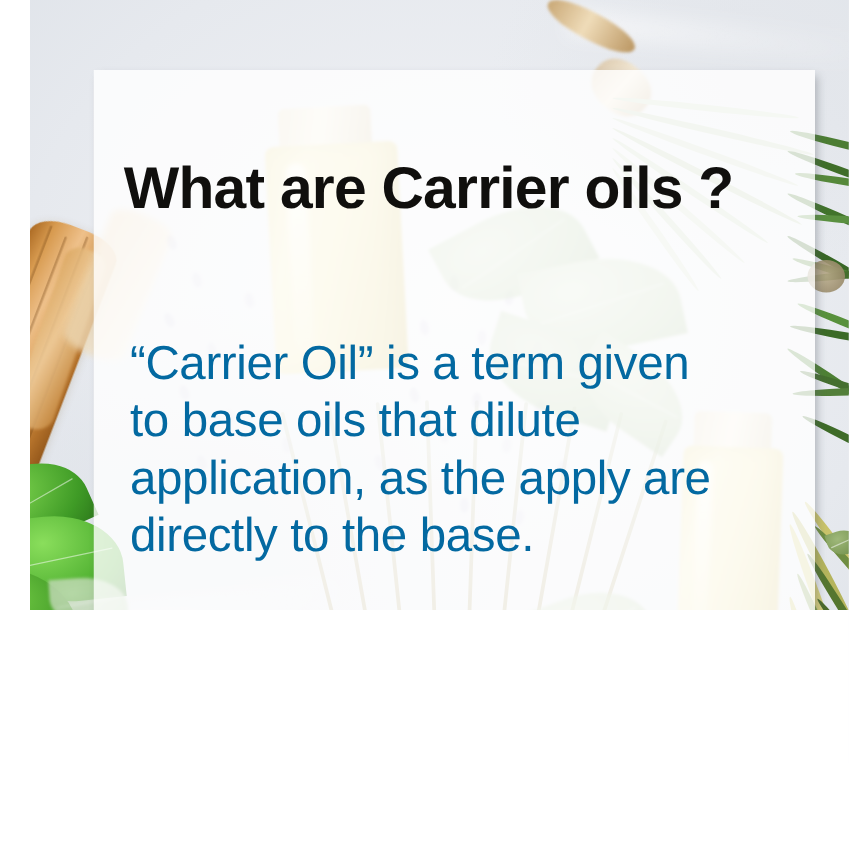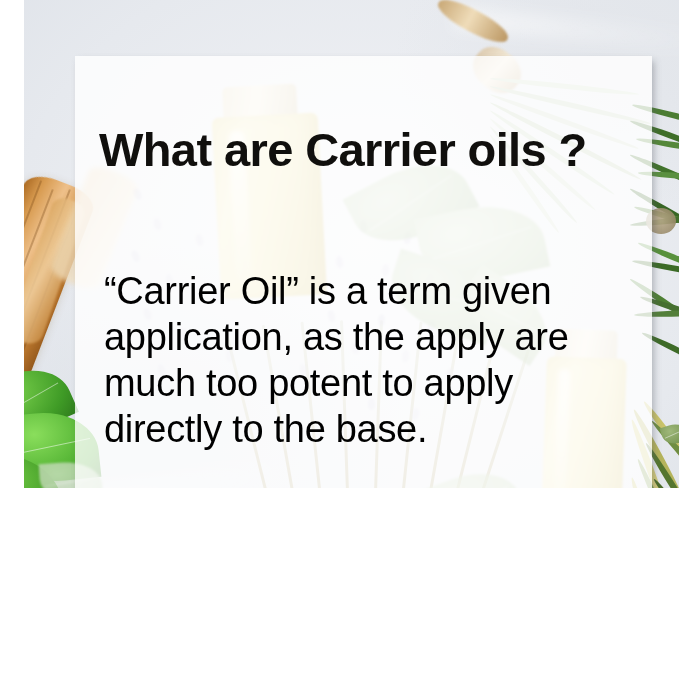--- a/index.html
+++ b/index.html
@@ -162,21 +162,21 @@
   }
   .body-copy {
     position: absolute;
     left: 29px;
     top: 212px;
     width: 540px;
     font-size: 38px;
     font-weight: 400;
     line-height: 46px;
     letter-spacing: -0.3px;
-    color: #000000;
+    color: #0369a1;
   }
   .body-copy .ln { display: block; white-space: nowrap; }
 </style>
 </head>
 <body>
 
 <div id="stage">
 
   <div class="photo-layer">
     <div class="surface"></div>
@@ -393,19 +393,19 @@
     </div>
   </div>
 
   <div class="panel"></div>
 
   <div class="content">
     <div class="title">What are Carrier oils ?</div>
 
     <div class="body-copy">
       <span class="ln">“Carrier Oil” is a term given</span>
+      <span class="ln">to base oils that dilute</span>
       <span class="ln">application, as the apply are</span>
-      <span class="ln">much too potent to apply</span>
       <span class="ln">directly to the base.</span>
     </div>
   </div>
 
 </div>
 
 </body></html>

